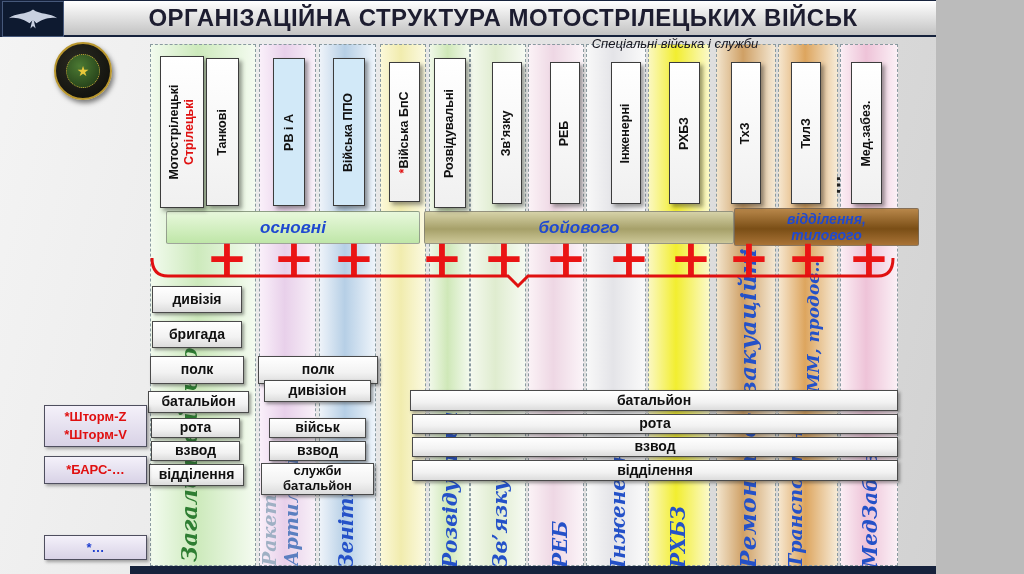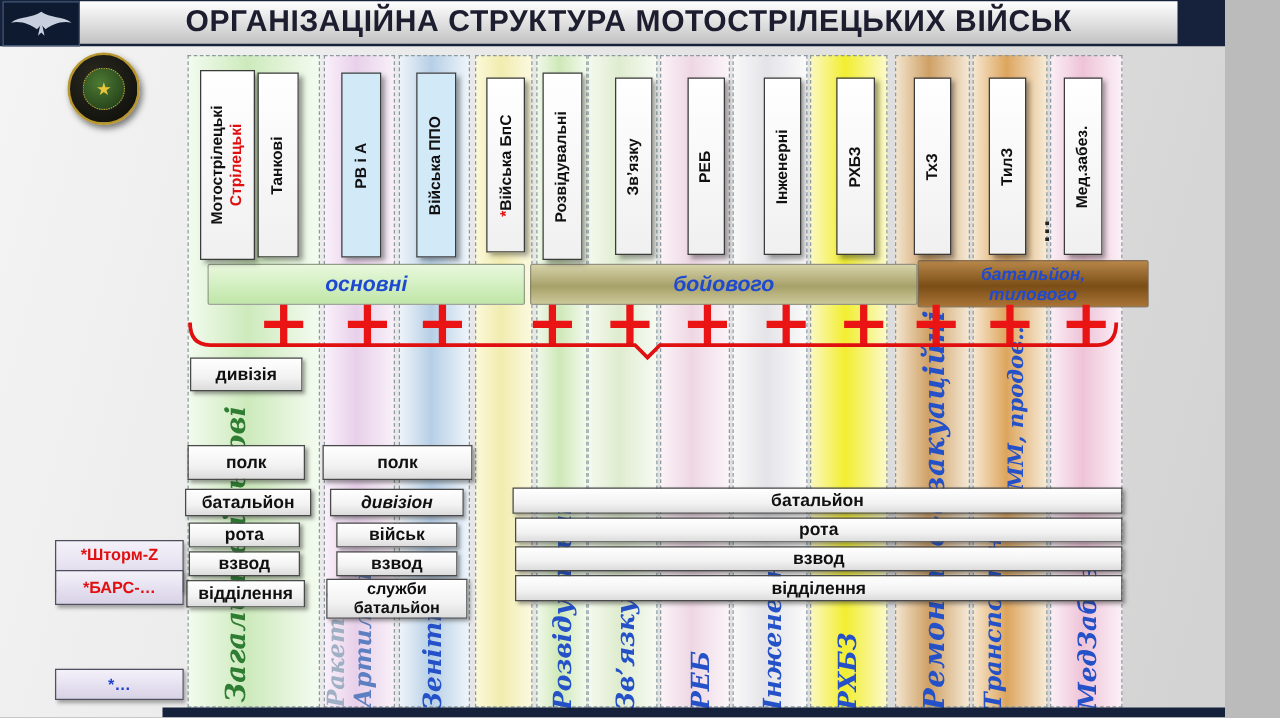--- a/index.html
+++ b/index.html
@@ -1,18 +1,18 @@
 <!DOCTYPE html>
 <html><head>
 <meta charset="utf-8">
 <style>
   html,body{margin:0;padding:0;background:#bbb;}
   .slide{position:relative;width:936px;height:574px;overflow:hidden;
          font-family:"Liberation Sans",sans-serif;
-         background:linear-gradient(105deg,#f4f4f4 0%,#e6e6e6 45%,#d2d2d2 100%);padding-left:44px;}
+         background:linear-gradient(105deg,#f4f4f4 0%,#e6e6e6 45%,#d2d2d2 100%);}
   
   .topbar{position:absolute;left:0;top:0;width:1024px;height:37px;background:#16223c;z-index:10;}
   .logobox{position:absolute;left:2px;top:1px;width:60px;height:34px;background:#0e1a30;
            border:1px solid #46587a;display:flex;align-items:center;justify-content:center;}
   .titleband{position:absolute;left:64px;top:1px;width:878px;height:34px;
              background:linear-gradient(180deg,#ffffff 0%,#dedede 55%,#c2c2c2 100%);
              display:flex;align-items:center;justify-content:center;
              font-size:24px;font-weight:bold;color:#1d1d30;letter-spacing:.5px;white-space:nowrap;}
   .pagenum{position:absolute;left:942px;top:0;width:82px;height:37px;display:flex;align-items:center;
            justify-content:center;color:#fff;font-size:18px;font-weight:bold;}
@@ -69,20 +69,21 @@
         <path d="M30 12 L27 26 L30 23 L33 26 Z" fill="#c8d0e0"></path>
       </svg>
     </div>
     <div class="titleband">ОРГАНІЗАЦІЙНА СТРУКТУРА МОТОСТРІЛЕЦЬКИХ ВІЙСЬК</div>
   </div>
 
   <div class="badge">
     <div class="badge-inner">★</div>
   </div>
 
+  <div class="seclabel" style="left:520px;width:310px;">Спеціальні  війська і служби</div>
 
   <div class="strip" style="left:150px;width:106px;background:linear-gradient(90deg,#f2fbee,#cdeabc 45%,#f4fbf0);"></div>
   <div class="strip" style="left:259px;width:57px;background:linear-gradient(90deg,#faf0fa,#e8d0ea 45%,#f8f0f8);"></div>
   <div class="strip" style="left:319px;width:57px;background:linear-gradient(90deg,#eef3f9,#b6cfe6 45%,#eef4fa);"></div>
   <div class="strip" style="left:380px;width:46px;background:linear-gradient(90deg,#fbf8d8,#f1ecae 45%,#fbf9e0);"></div>
   <div class="strip" style="left:429px;width:41px;background:linear-gradient(90deg,#f0f8e8,#cfe8b8 45%,#f2f9ec);"></div>
   <div class="strip" style="left:470px;width:56px;background:linear-gradient(90deg,#f4f9ee,#dfeccf 45%,#f6faf2);"></div>
   <div class="strip" style="left:528px;width:56px;background:linear-gradient(90deg,#fbf2f6,#eed7e4 45%,#fbf4f8);"></div>
   <div class="strip" style="left:586px;width:60px;background:linear-gradient(90deg,#f8f8f8,#e4e4e8 45%,#fafafa);"></div>
   <div class="strip" style="left:648px;width:62px;background:linear-gradient(90deg,#fbf8c0,#f2ee30 45%,#fbf9c8);"></div>
@@ -102,21 +103,21 @@
   <div class="rot" style="left:606px;top:568px;font-size:20px;color:#2451c8;">Інженерні</div>
   <div class="rot" style="left:666px;top:568px;font-size:20px;color:#2451c8;">РХБЗ</div>
   <div class="rot" style="left:734px;top:568px;font-size:23px;letter-spacing:.5px;color:#2451c8;">Ремонтно-евакуаційні</div>
   <div class="rot" style="left:784px;top:568px;font-size:19px;color:#2451c8;">Транспортні</div>
   <div class="rot" style="left:803px;top:392px;font-size:17px;color:#2451c8;">ММ, продов…</div>
   <div class="rot" style="left:858px;top:568px;font-size:20px;color:#2451c8;">МедЗабез</div>
 
   <div class="band" style="left:150px;top:211px;width:252px;height:31px;font-size:17px;background:linear-gradient(180deg,#e8f8dc,#bfe6a8);">основні</div>
   <div class="band" style="left:408px;top:211px;width:308px;height:31px;font-size:17px;background:linear-gradient(180deg,#d6d2a8,#a6a069 55%,#cdc898);">бойового</div>
   <div class="band" style="left:718px;top:208px;width:183px;height:36px;font-size:14px;line-height:1.15;background:linear-gradient(180deg,#b8874a,#7a4e16 55%,#a97336);">
-    <span>батальйон,</span>
+    <span>відділення,</span>
     <span>тилового</span>
   </div>
 
   <div class="vbox" style="left:160px;top:56px;width:42px;height:150px;">
     <div class="vtxt">
       <span style="display:block;">Мотострілецькі</span>
       <span style="display:block;color:#e01010;">Стрілецькі</span>
     </div>
   </div>
   <div class="vbox" style="left:206px;top:58px;width:31px;height:146px;">
@@ -169,41 +170,42 @@
   <span class="plus" style="left:670px;">+</span>
   <span class="plus" style="left:728px;">+</span>
   <span class="plus" style="left:787px;">+</span>
   <span class="plus" style="left:848px;">+</span>
 
   <svg class="brace" style="left:140px;top:250px;" width="770" height="44" viewBox="0 0 770 44">
     <path d="M12 8 Q12 26 28 26 L368 26 L378 36 L388 26 L738 26 Q753 26 753 8" fill="none" stroke="#e01010" stroke-width="3"></path>
   </svg>
 
   <div class="ubox" style="left:152px;top:286px;width:90px;height:27px;">дивізія</div>
+  <div class="ubox" style="left:152px;top:321px;width:90px;height:27px;">бригада</div>
   <div class="ubox" style="left:150px;top:356px;width:94px;height:28px;">полк</div>
   <div class="ubox" style="left:148px;top:391px;width:101px;height:22px;">батальйон</div>
   <div class="ubox" style="left:151px;top:418px;width:89px;height:20px;">рота</div>
   <div class="ubox" style="left:151px;top:441px;width:89px;height:20px;">взвод</div>
   <div class="ubox" style="left:149px;top:464px;width:95px;height:22px;">відділення</div>
 
   <div class="ubox" style="left:258px;top:356px;width:120px;height:28px;">полк</div>
-  <div class="ubox" style="left:264px;top:391px;width:107px;height:22px;font-style:italic;">дивізіон</div>
+  <div class="ubox" style="left:264px;top:380px;width:107px;height:22px;">дивізіон</div>
   <div class="ubox" style="left:269px;top:418px;width:97px;height:20px;">військ</div>
   <div class="ubox" style="left:269px;top:441px;width:97px;height:20px;">взвод</div>
   <div class="ubox" style="left:261px;top:463px;width:113px;height:32px;font-size:13px;">
     <span>служби</span>
     <span>батальйон</span>
   </div>
 
   <div class="ubox" style="left:410px;top:390px;width:488px;height:21px;">батальйон</div>
   <div class="ubox" style="left:412px;top:414px;width:486px;height:20px;">рота</div>
   <div class="ubox" style="left:412px;top:437px;width:486px;height:20px;">взвод</div>
   <div class="ubox" style="left:412px;top:460px;width:486px;height:21px;">відділення</div>
 
-  <div class="pbox" style="left:44px;top:432px;width:101px;height:40px;color:#e01010;">
+  <div class="pbox" style="left:44px;top:405px;width:101px;height:40px;color:#e01010;">
     <span>*Шторм-Z</span>
     <span>*Шторм-V</span>
   </div>
   <div class="pbox" style="left:44px;top:456px;width:101px;height:26px;color:#e01010;justify-content:center;">
     <span>*БАРС-…</span>
   </div>
   <div class="pbox" style="left:44px;top:535px;width:101px;height:23px;color:#1f3fd0;">
     <span>*…</span>
   </div>
 

